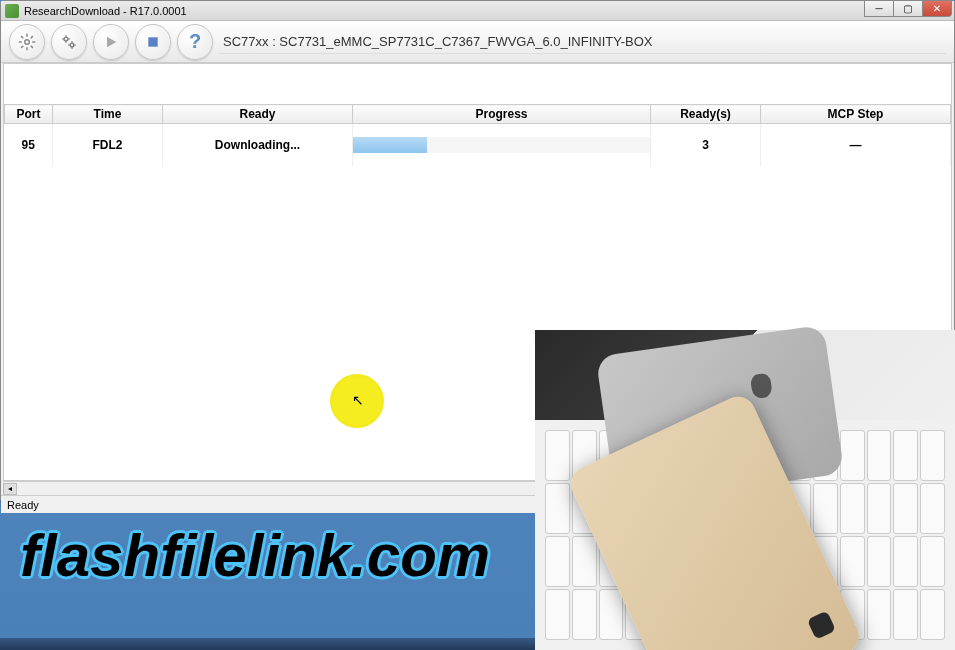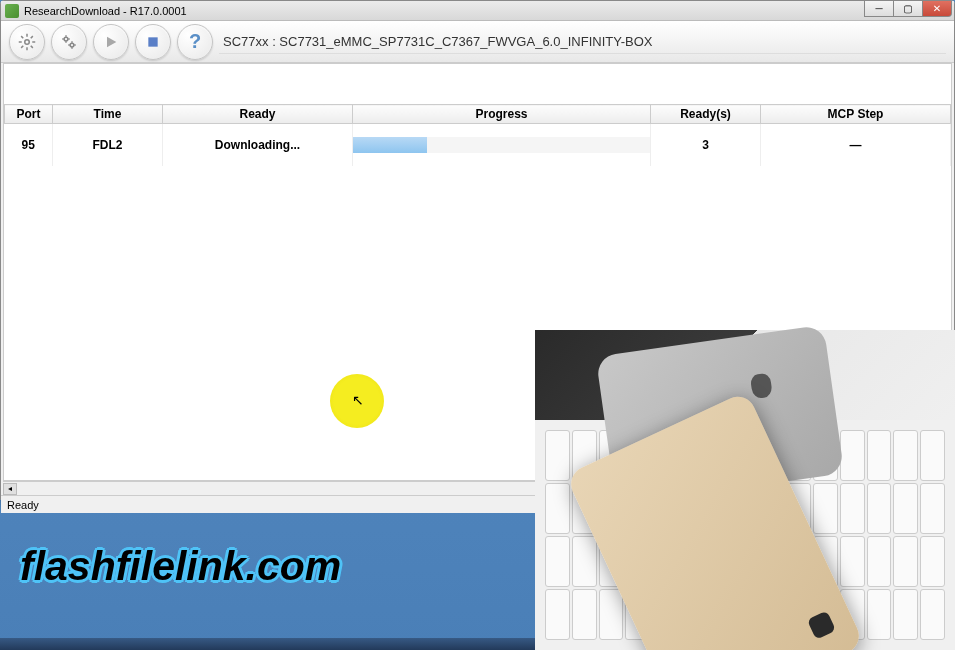--- a/index.html
+++ b/index.html
@@ -153,21 +153,21 @@
       border-top: 1px solid #ccc;
       padding: 1px 6px;
       font-size: 11px;
       display: flex;
       align-items: center;
     }
     .watermark {
       position: absolute;
       bottom: 60px;
       left: 20px;
-      font-size: 41px;
+      font-size: 60px;
       font-weight: bold;
       font-style: italic;
       color: #000;
       text-shadow: -2px -2px 0 #4fc3f7, 2px -2px 0 #4fc3f7, -2px 2px 0 #4fc3f7, 2px 2px 0 #4fc3f7, -3px 0 0 #4fc3f7, 3px 0 0 #4fc3f7, 0 3px 0 #4fc3f7, 0 -3px 0 #4fc3f7;
       font-family: "Comic Sans MS", cursive, sans-serif;
       z-index: 10;
     }
     .photo {
       position: absolute;
       right: 0;

